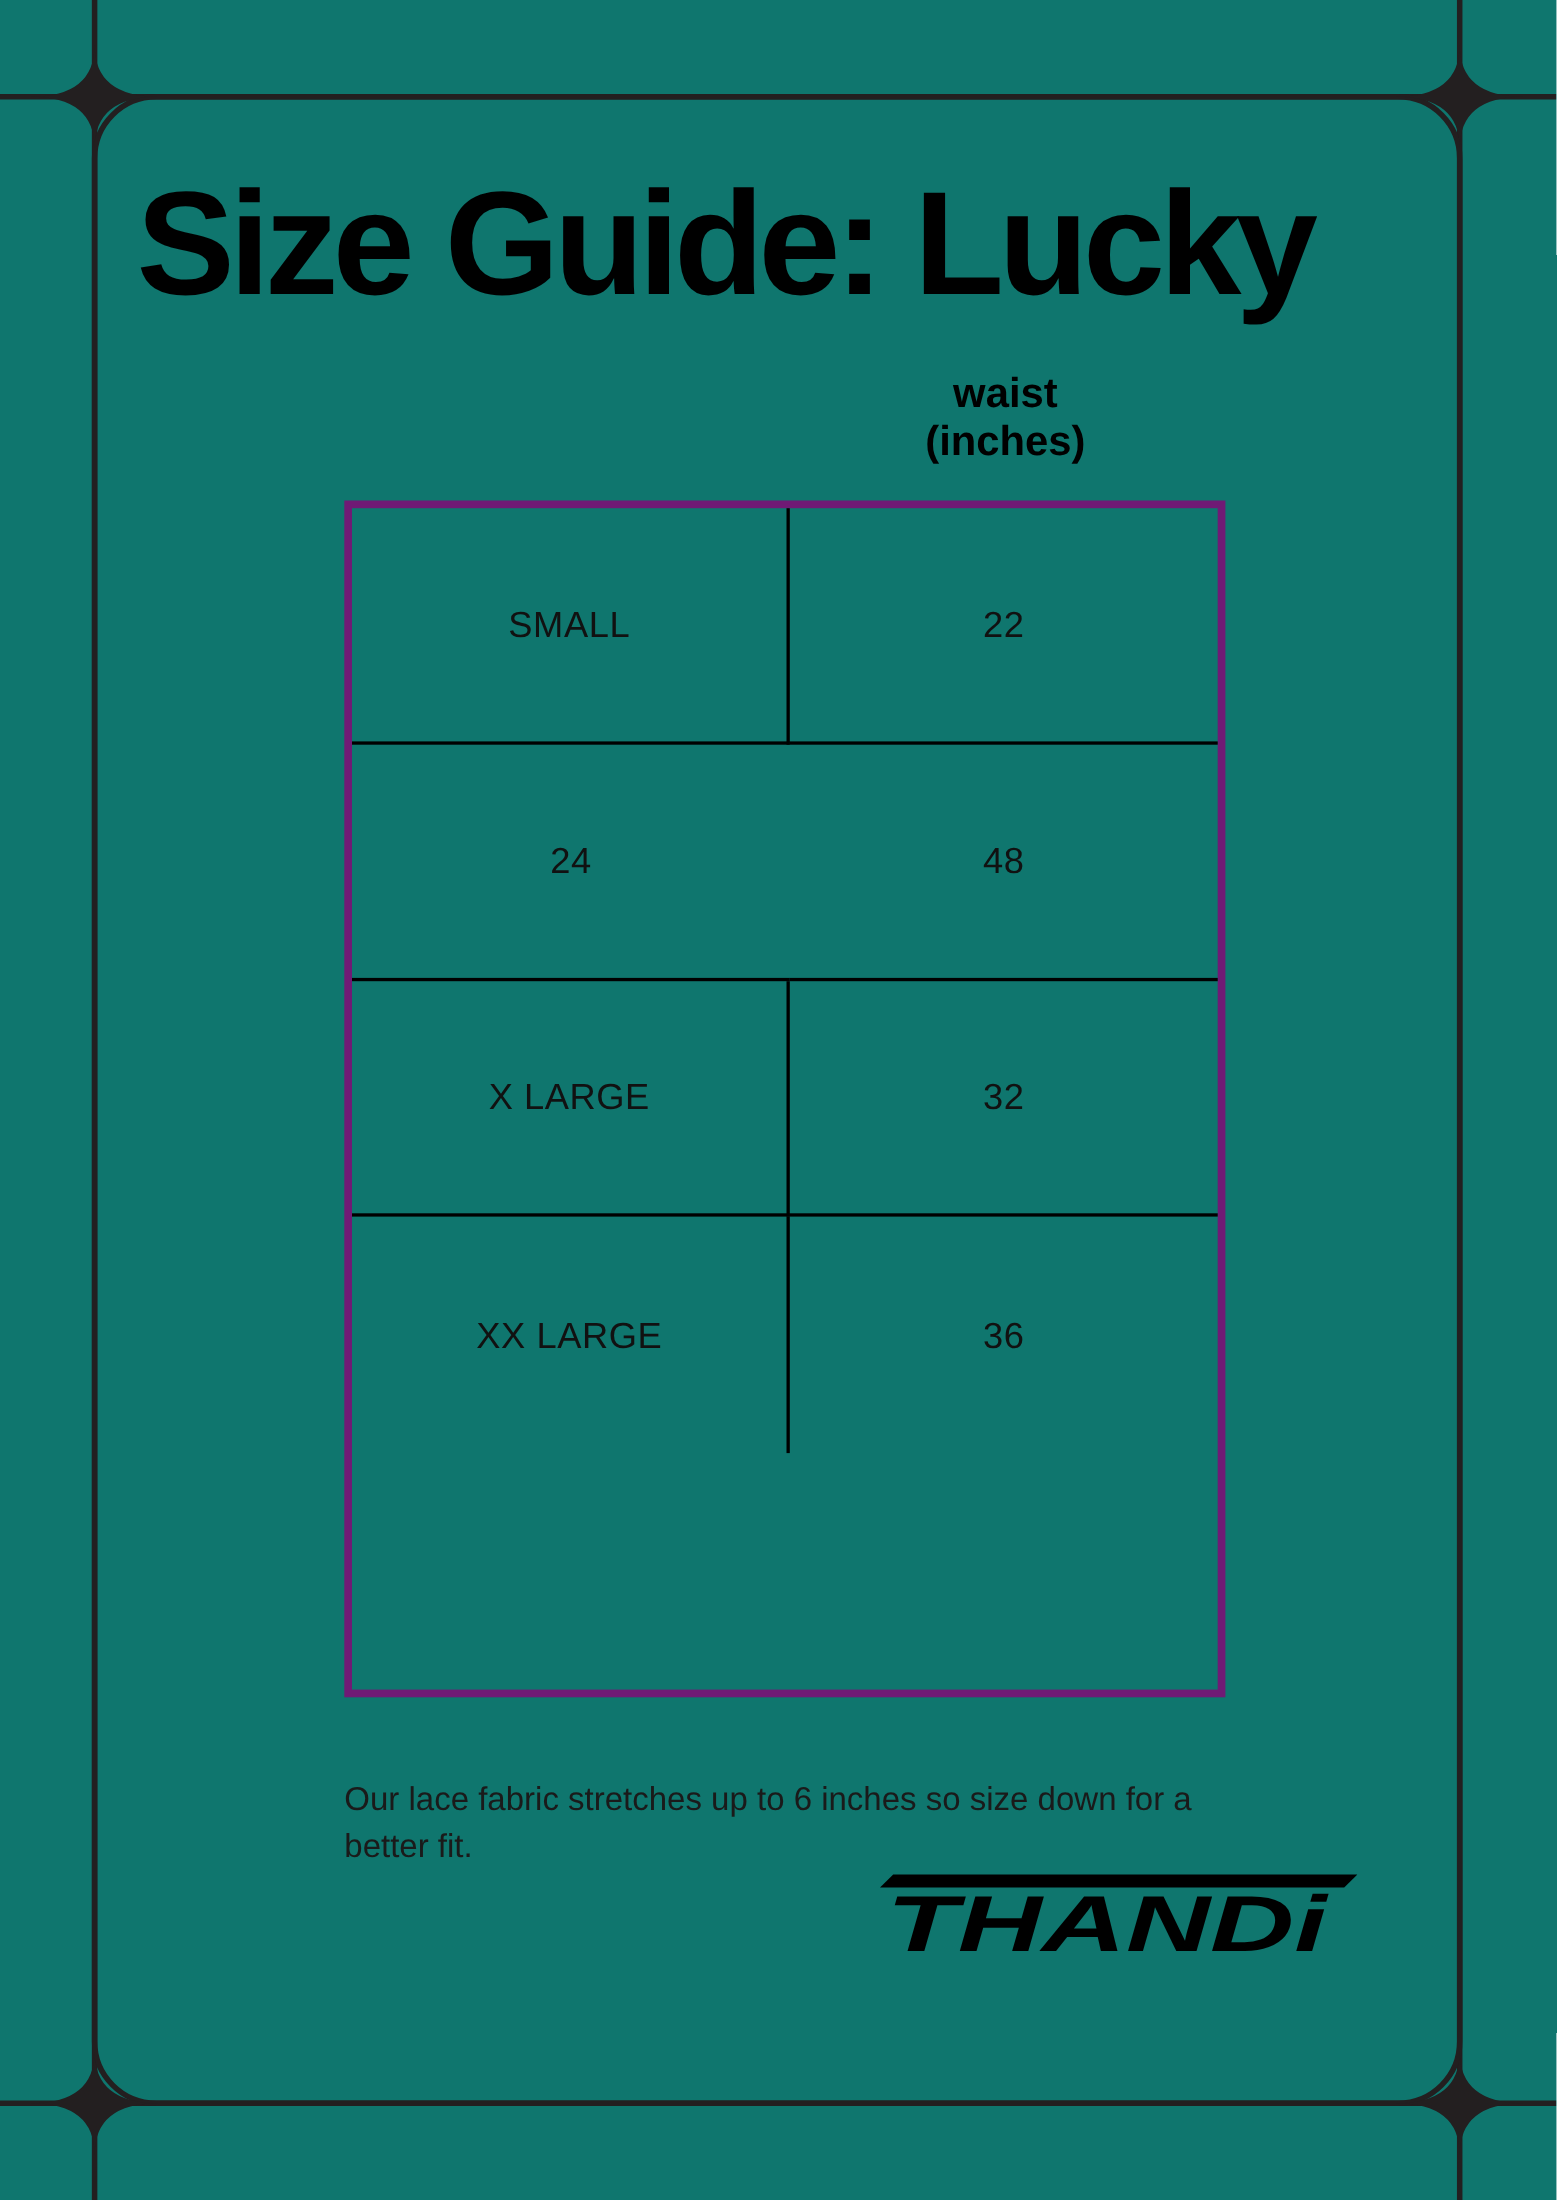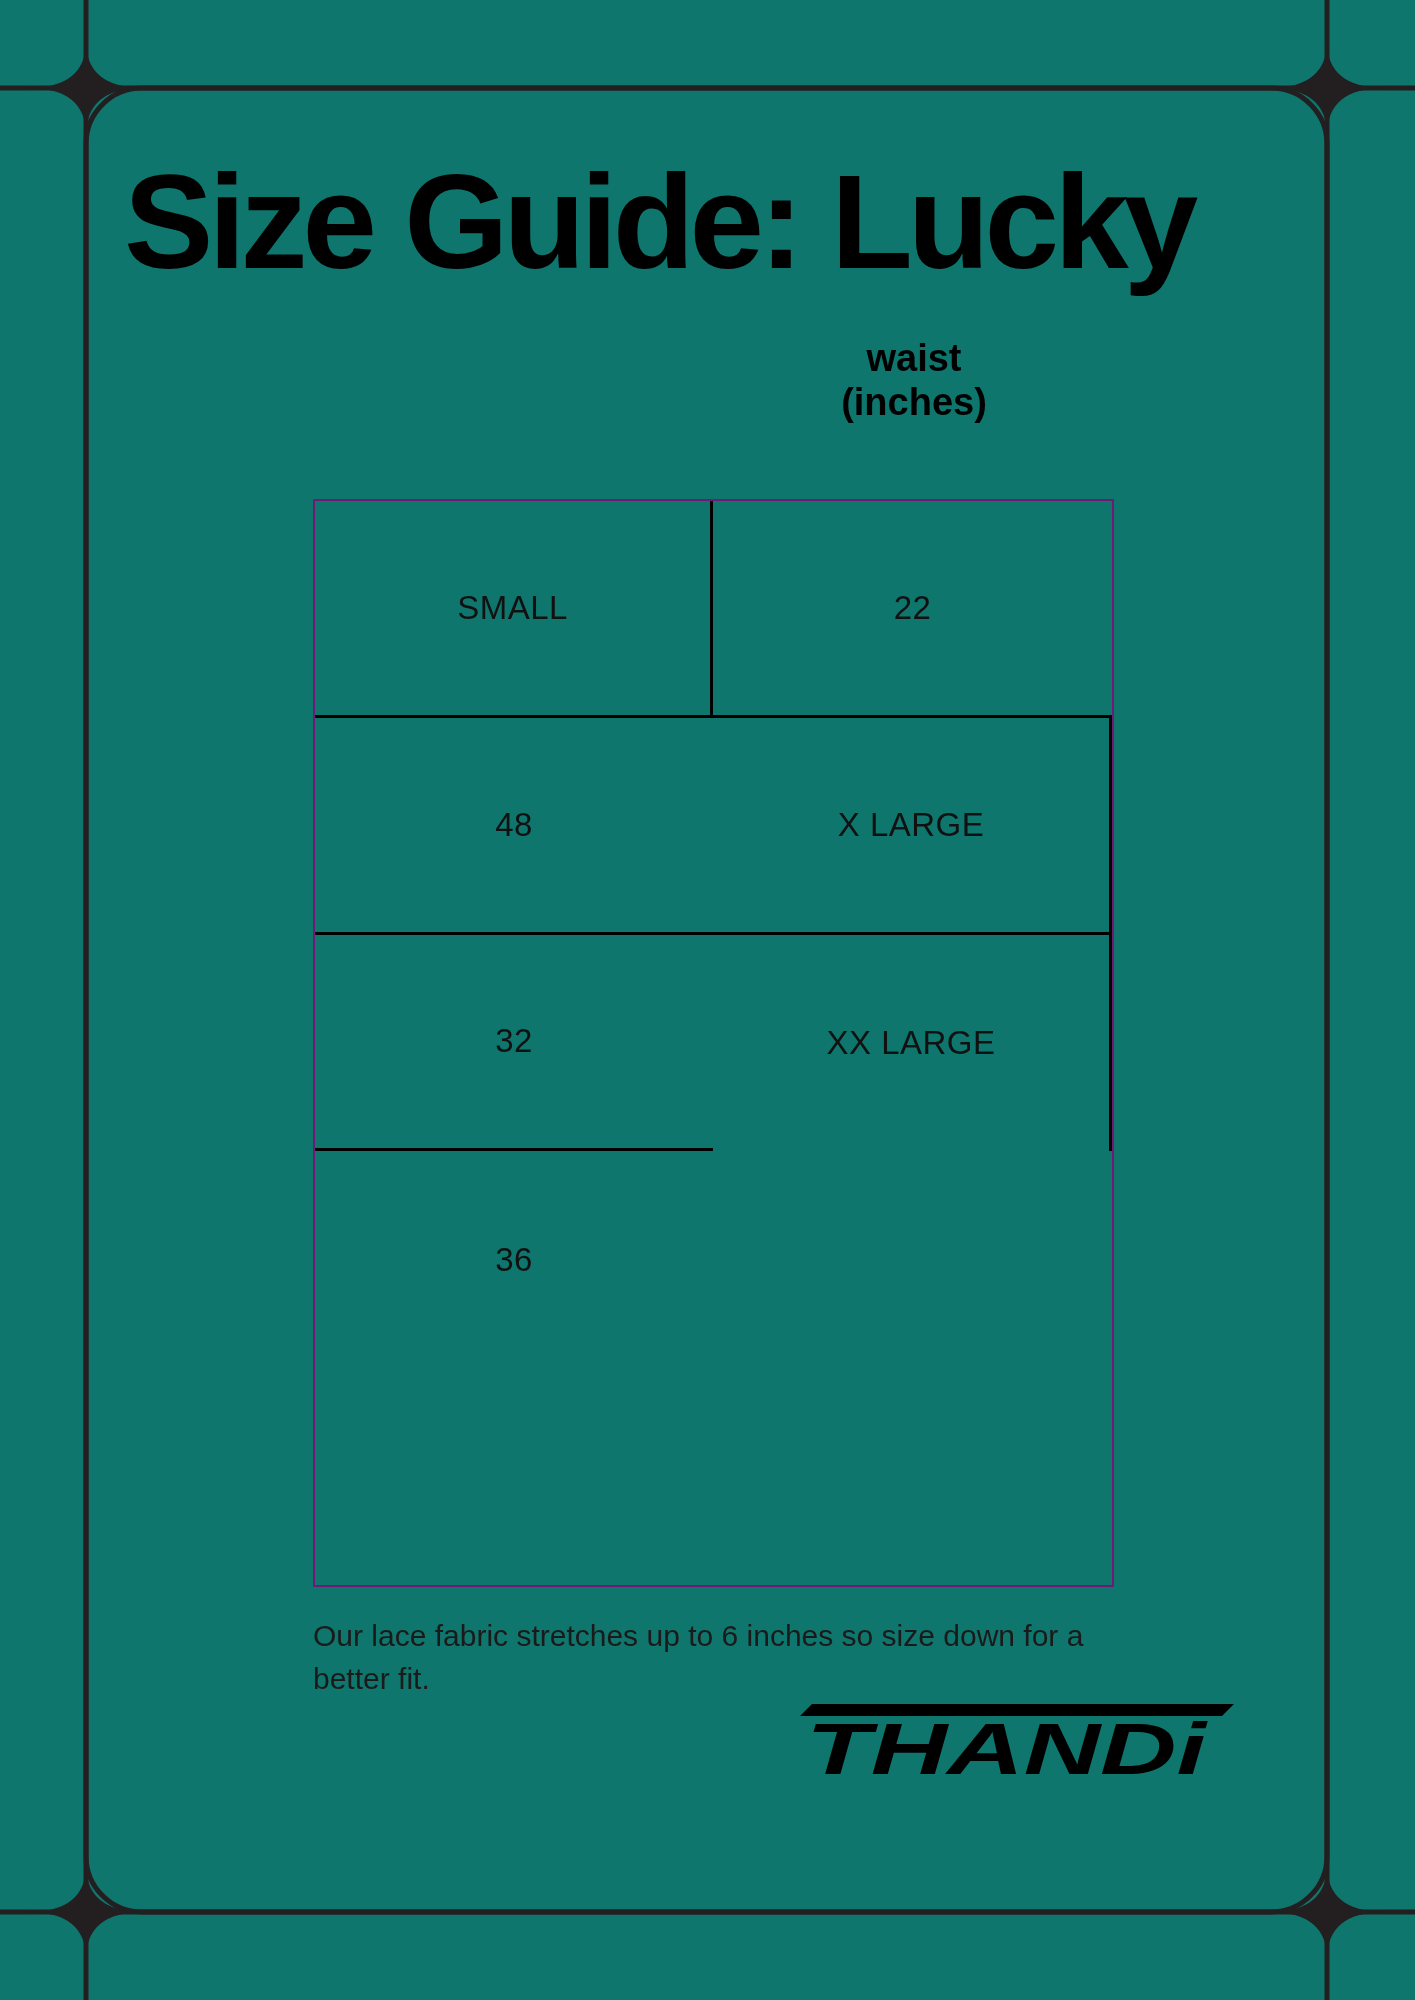--- a/index.html
+++ b/index.html
@@ -46,25 +46,24 @@
     font-weight: bold;
     color: #000000;
   }
   .size-table {
     position: absolute;
     left: 313px;
     top: 455px;
     width: 801px;
     height: 1088px;
     box-sizing: border-box;
-    border: 2px solid #701a75;
+    border: 7px solid #701a75;
     display: grid;
     grid-template-columns: 398px 1fr;
     grid-template-rows: repeat(5, 1fr);
-    margin-top: 44px;
   }
   .size-table .cell {
     display: flex;
     align-items: center;
     justify-content: center;
     font-size: 33px;
     letter-spacing: 0.5px;
     color: #111111;
     border-bottom: 3px solid #000000;
   }
@@ -119,20 +118,21 @@
 
   <div class="waist-header">
     <div>waist</div>
     <div>(inches)</div>
   </div>
 
   <div class="size-table">
     <div class="cell col-size">SMALL</div>
     <div class="cell col-waist">22</div>
 
+    <div class="cell col-waist">24</div>
 
     <div class="cell col-waist">48</div>
 
     <div class="cell col-size">X LARGE</div>
     <div class="cell col-waist">32</div>
 
     <div class="cell col-size last-row">XX LARGE</div>
     <div class="cell col-waist last-row">36</div>
   </div>
 

